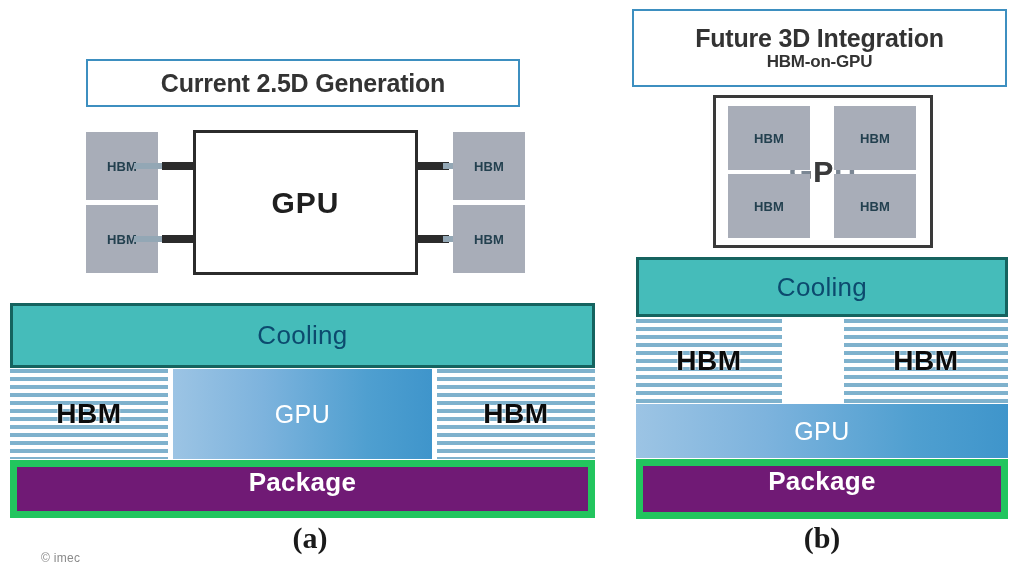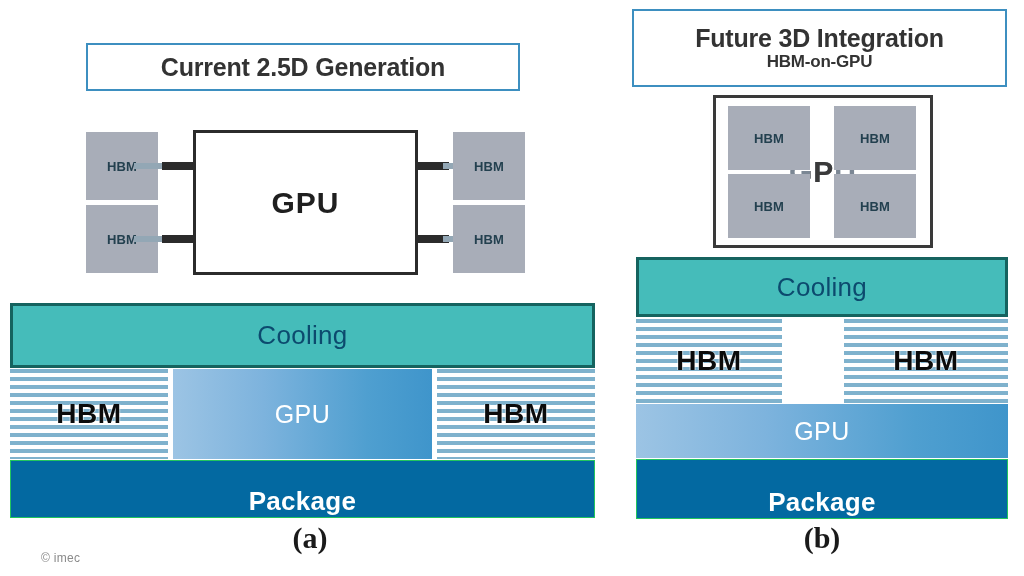--- a/index.html
+++ b/index.html
@@ -99,24 +99,24 @@
     justify-content: center;
   }
   .cooling-label {
     color: #0c4a6e;
     font-size: 26px;
     font-weight: normal;
     letter-spacing: 0.3px;
   }
 
   .package {
-    background: #0369a1;
-    border: 1px solid #22c55e;
-    display: flex;
-    align-items: flex-end;
+    background: #701a75;
+    border: 7px solid #22c55e;
+    display: flex;
+    align-items: flex-start;
     justify-content: center;
   }
   .package-label {
     color: #ffffff;
     font-size: 26px;
     font-weight: bold;
     letter-spacing: 0.3px;
   }
 
   .gpu-slab {
@@ -172,21 +172,21 @@
     letter-spacing: 0.3px;
   }
 </style>
 </head>
 <body>
 
 <div id="stage">
 
   <div class="abs" style="left:0; top:0; width:620px; height:576px;">
 
-    <div class="abs title-box" style="left:86px; top:43px; width:434px; height:48px;justify-content:center;">
+    <div class="abs title-box" style="left:86px; top:59px; width:434px; height:48px;justify-content:center;">
       <div class="tline" style="font-size:25px;">Current 2.5D Generation</div>
     </div>
 
     <div class="abs" style="left:86px; top:130px; width:440px; height:145px;">
 
       <div class="abs hbm-tile" style="left:0px; top:2px; width:72px; height:68px;">
         <span class="hbm-tile-label">HBM</span>
       </div>
       <div class="abs hbm-tile" style="left:0px; top:75px; width:72px; height:68px;">
         <span class="hbm-tile-label">HBM</span>

